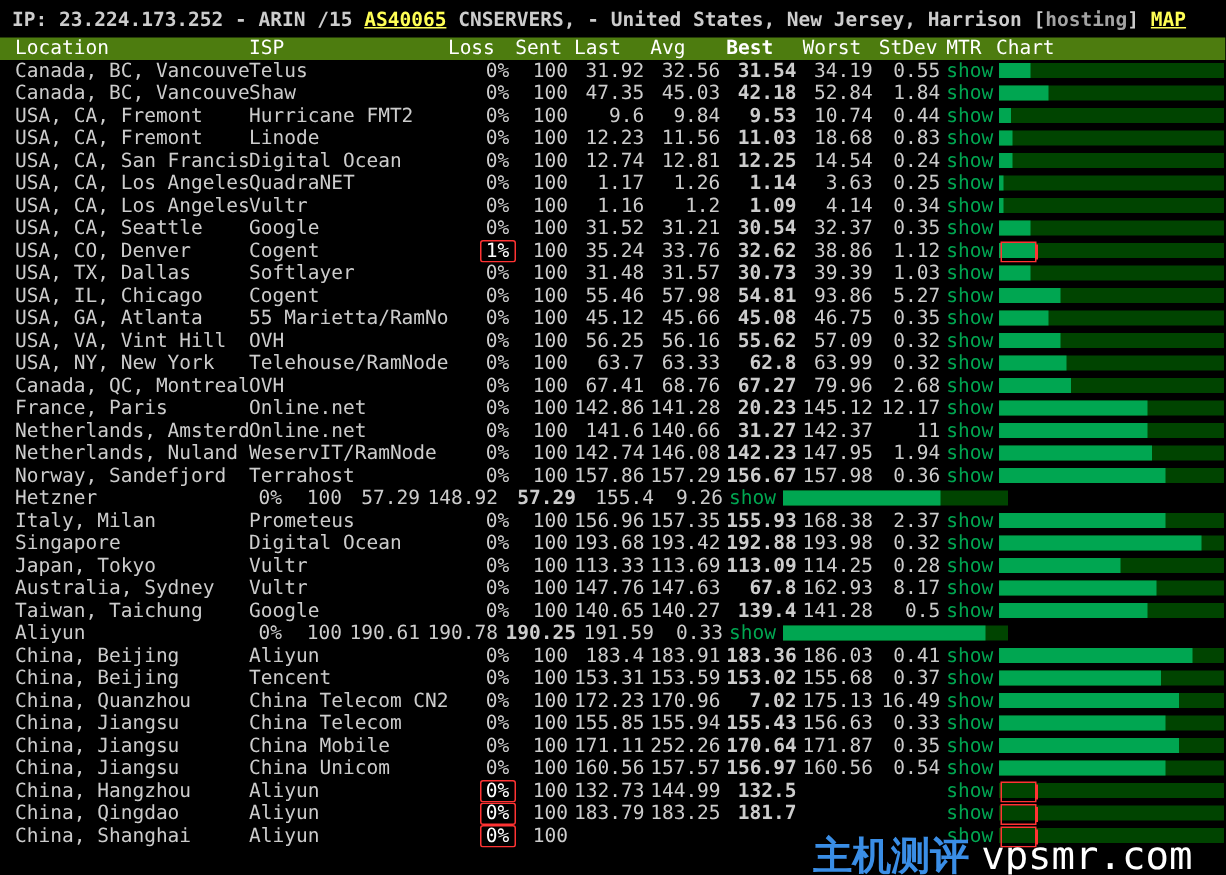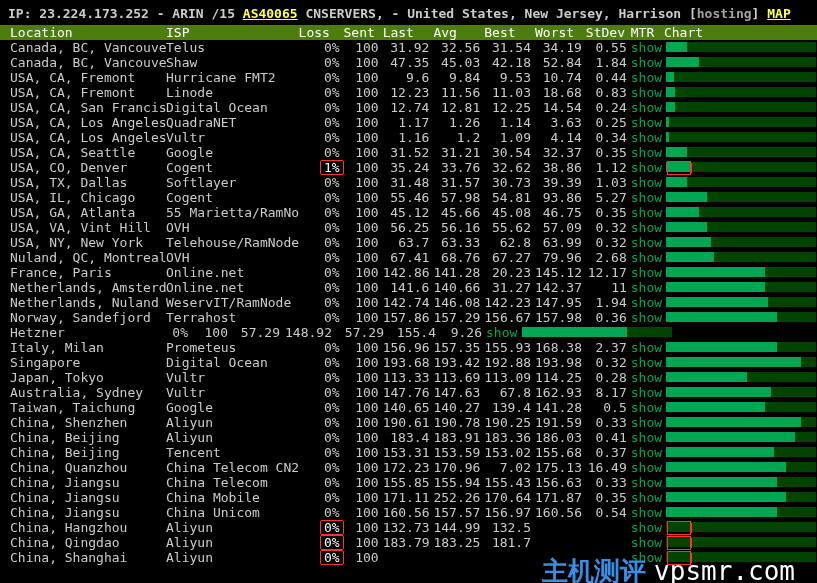--- a/index.html
+++ b/index.html
@@ -36,21 +36,21 @@
   }
   .col {
     overflow: hidden;
   }
   .c-location { width: 160px; }
   .c-isp      { width: 136px; }
   .c-loss     { width: 42px;  text-align: right; padding-right: 4px;}
   .c-sent     { width: 36px;  text-align: right; padding-right: 4px;}
   .c-last     { width: 48px;  text-align: right; padding-right: 4px;}
   .c-avg      { width: 48px;  text-align: right; padding-right: 4px;}
-  .c-best     { width: 48px;  text-align: right; padding-right: 4px;}
+  .c-best     { width: 48px;  text-align: right; padding-right: 4px; font-weight: bold;}
   .c-worst    { width: 48px;  text-align: right; padding-right: 4px;}
   .c-stdev    { width: 42px;  text-align: right; padding-right: 4px;}
   .c-mtr      { width: 34px;  }
   .c-chart    { width: 157px; }
   .thead .c-loss, .thead .c-sent, .thead .c-last, .thead .c-avg,
   .thead .c-best, .thead .c-worst, .thead .c-stdev { text-align: left; }
   .show { color: #00a651; }
   .bar-wrap {
     margin-left: 2px;
     width: 150px;
@@ -361,21 +361,21 @@
       <div class="col c-worst">63.99</div>
       <div class="col c-stdev">0.32</div>
       <div class="col c-mtr show">show</div>
       <div class="col c-chart" style="position:relative">
         <div class="bar-wrap">
           <div class="bar" style="width:45px"></div>
         </div>
       </div>
     </div>
     <div class="row">
-      <div class="col c-location">Nuland, QC, Montreal</div>
+      <div class="col c-location">Canada, QC, Montreal</div>
       <div class="col c-isp">OVH</div>
       <div class="col c-loss">0%</div>
       <div class="col c-sent">100</div>
       <div class="col c-last">67.41</div>
       <div class="col c-avg">68.76</div>
       <div class="col c-best">67.27</div>
       <div class="col c-worst">79.96</div>
       <div class="col c-stdev">2.68</div>
       <div class="col c-mtr show">show</div>
       <div class="col c-chart" style="position:relative">
@@ -547,21 +547,20 @@
       <div class="col c-worst">141.28</div>
       <div class="col c-stdev">0.5</div>
       <div class="col c-mtr show">show</div>
       <div class="col c-chart" style="position:relative">
         <div class="bar-wrap">
           <div class="bar" style="width:99px"></div>
         </div>
       </div>
     </div>
     <div class="row">
-      <div class="col c-location">China, Shenzhen</div>
       <div class="col c-isp">Aliyun</div>
       <div class="col c-loss">0%</div>
       <div class="col c-sent">100</div>
       <div class="col c-last">190.61</div>
       <div class="col c-avg">190.78</div>
       <div class="col c-best">190.25</div>
       <div class="col c-worst">191.59</div>
       <div class="col c-stdev">0.33</div>
       <div class="col c-mtr show">show</div>
       <div class="col c-chart" style="position:relative">

